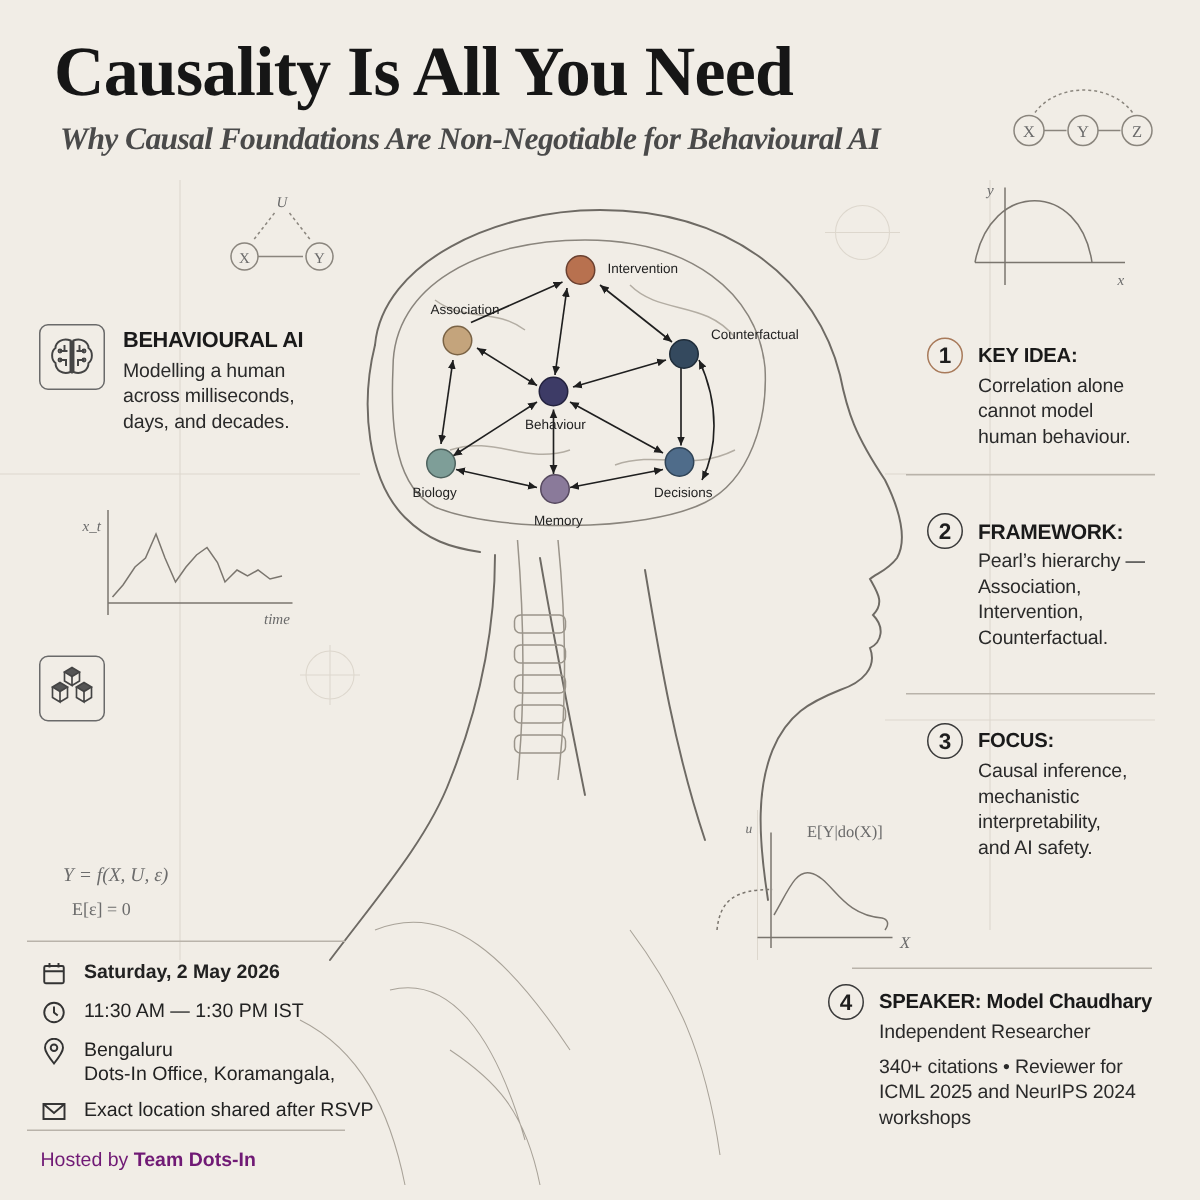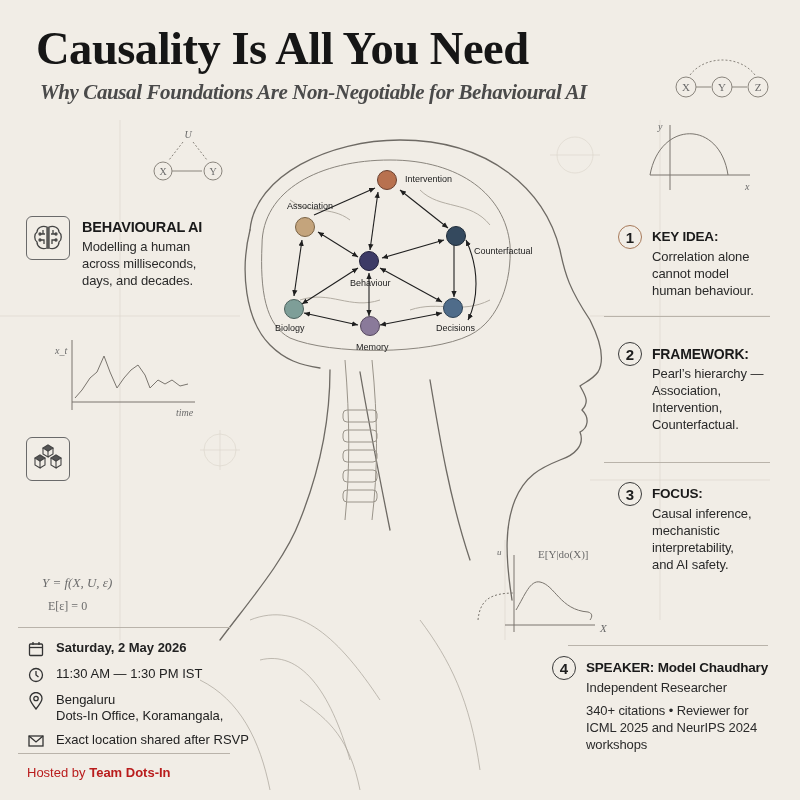--- a/index.html
+++ b/index.html
@@ -174,21 +174,21 @@
 </svg>
 
 <div class="abs" style="left:0;top:0;width:0;height:0;">
   <div class="abs" style="left:377px;top:170px;width:20px;height:20px;border-radius:50%;background:#b8714f;border:1px solid #6a4030;"></div>
   <div class="abs node-label" style="left:405px;top:174px;">Intervention</div>
 
   <div class="abs" style="left:295px;top:217px;width:20px;height:20px;border-radius:50%;background:#c4a47c;border:1px solid #7a6345;"></div>
   <div class="abs node-label" style="left:287px;top:201px;">Association</div>
 
   <div class="abs" style="left:446px;top:226px;width:20px;height:20px;border-radius:50%;background:#34495e;border:1px solid #1f2c39;"></div>
-  <div class="abs node-label" style="left:474px;top:246px;">Counterfactual</div>
+  <div class="abs node-label" style="left:474px;top:218px;">Counterfactual</div>
 
   <div class="abs" style="left:359px;top:251px;width:20px;height:20px;border-radius:50%;background:#3d3b66;border:1px solid #23223d;"></div>
   <div class="abs node-label" style="left:350px;top:278px;">Behaviour</div>
 
   <div class="abs" style="left:284px;top:299px;width:20px;height:20px;border-radius:50%;background:#7e9e98;border:1px solid #4d625e;"></div>
   <div class="abs node-label" style="left:275px;top:323px;">Biology</div>
 
   <div class="abs" style="left:360px;top:316px;width:20px;height:20px;border-radius:50%;background:#8a7a9a;border:1px solid #56495f;"></div>
   <div class="abs node-label" style="left:356px;top:342px;">Memory</div>
 
@@ -274,21 +274,21 @@
     <span class="ic">
       <svg width="16" height="12" viewBox="0 0 16 12" fill="none" stroke="#333" stroke-width="1.3">
           <rect x="1" y="1" width="14" height="10"></rect>
           <path d="M1 1 L8 7 L15 1"></path>
         </svg>
     </span>
     <span>Exact location shared after RSVP</span>
   </div>
 </div>
 <div class="abs rule" style="left:18px;top:753px;width:212px;"></div>
-<div class="abs" style="left:27px;top:765px;font-size:13px;color:#b91c1c;">
+<div class="abs" style="left:27px;top:765px;font-size:13px;color:#701a75;">
   <span>Hosted by</span>
   <span style="font-weight:700;">Team Dots-In</span>
 </div>
 
 <div class="abs" style="left:618px;top:225px;width:180px;display:flex;gap:10px;">
   <div class="num-circle accent">1</div>
   <div>
     <div class="block-title" style="font-size:13.5px;margin-top:3px;">KEY IDEA:</div>
     <div class="block-text" style="margin-top:2px;">Correlation alone</div>
     <div class="block-text">cannot model</div>

